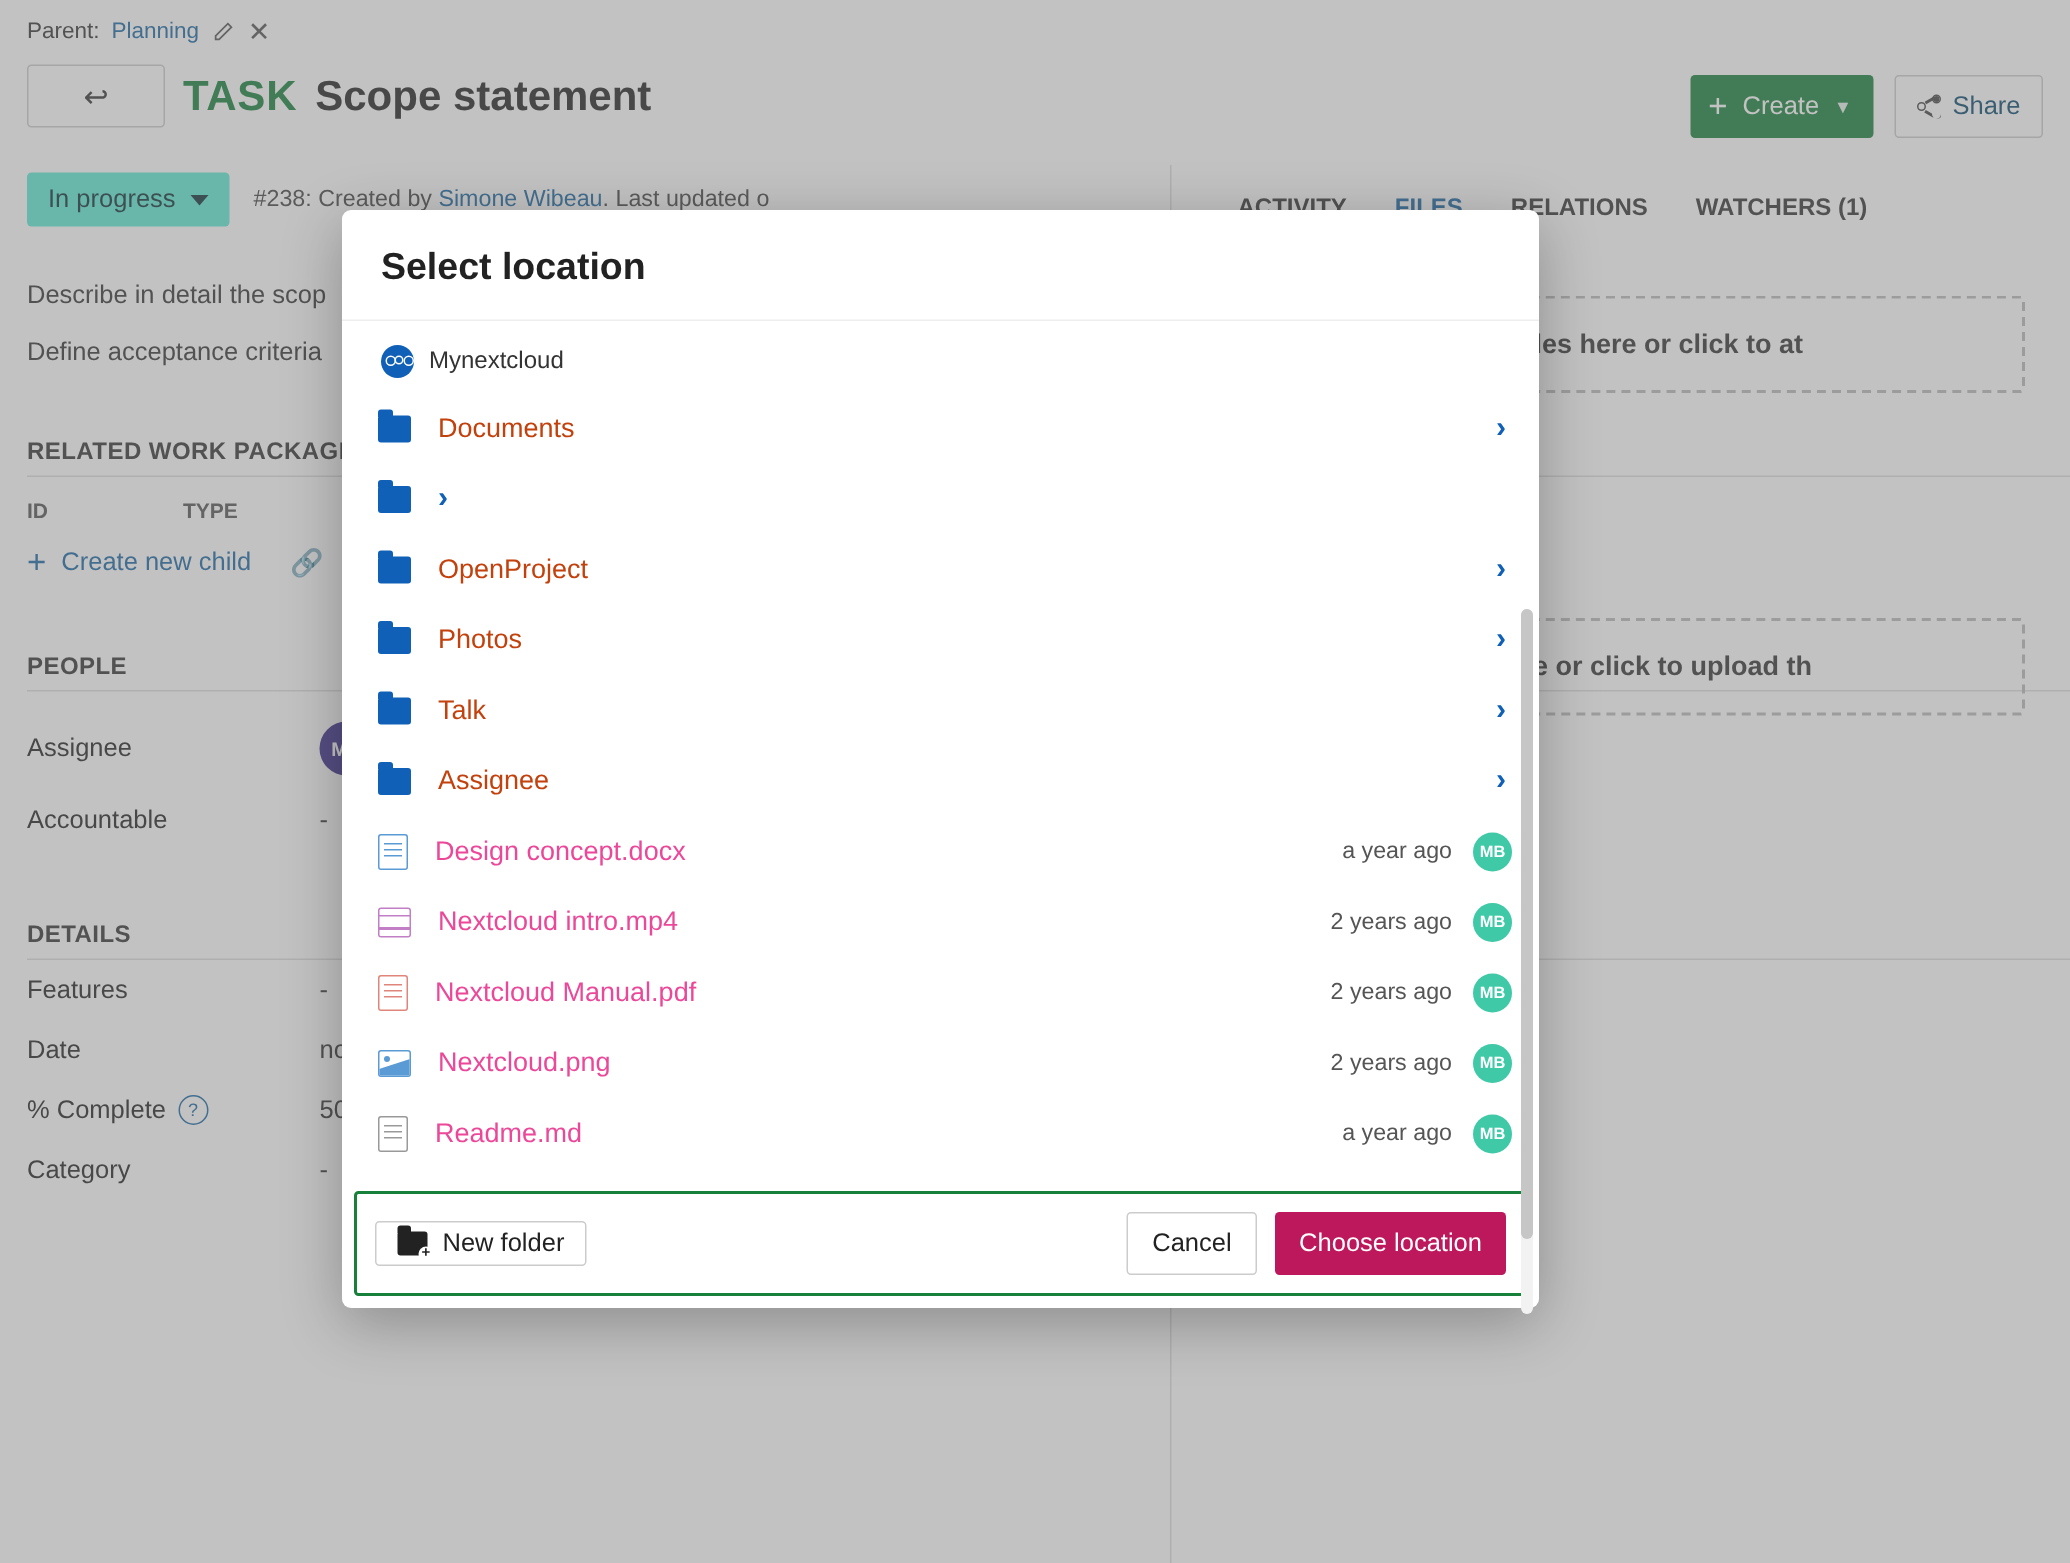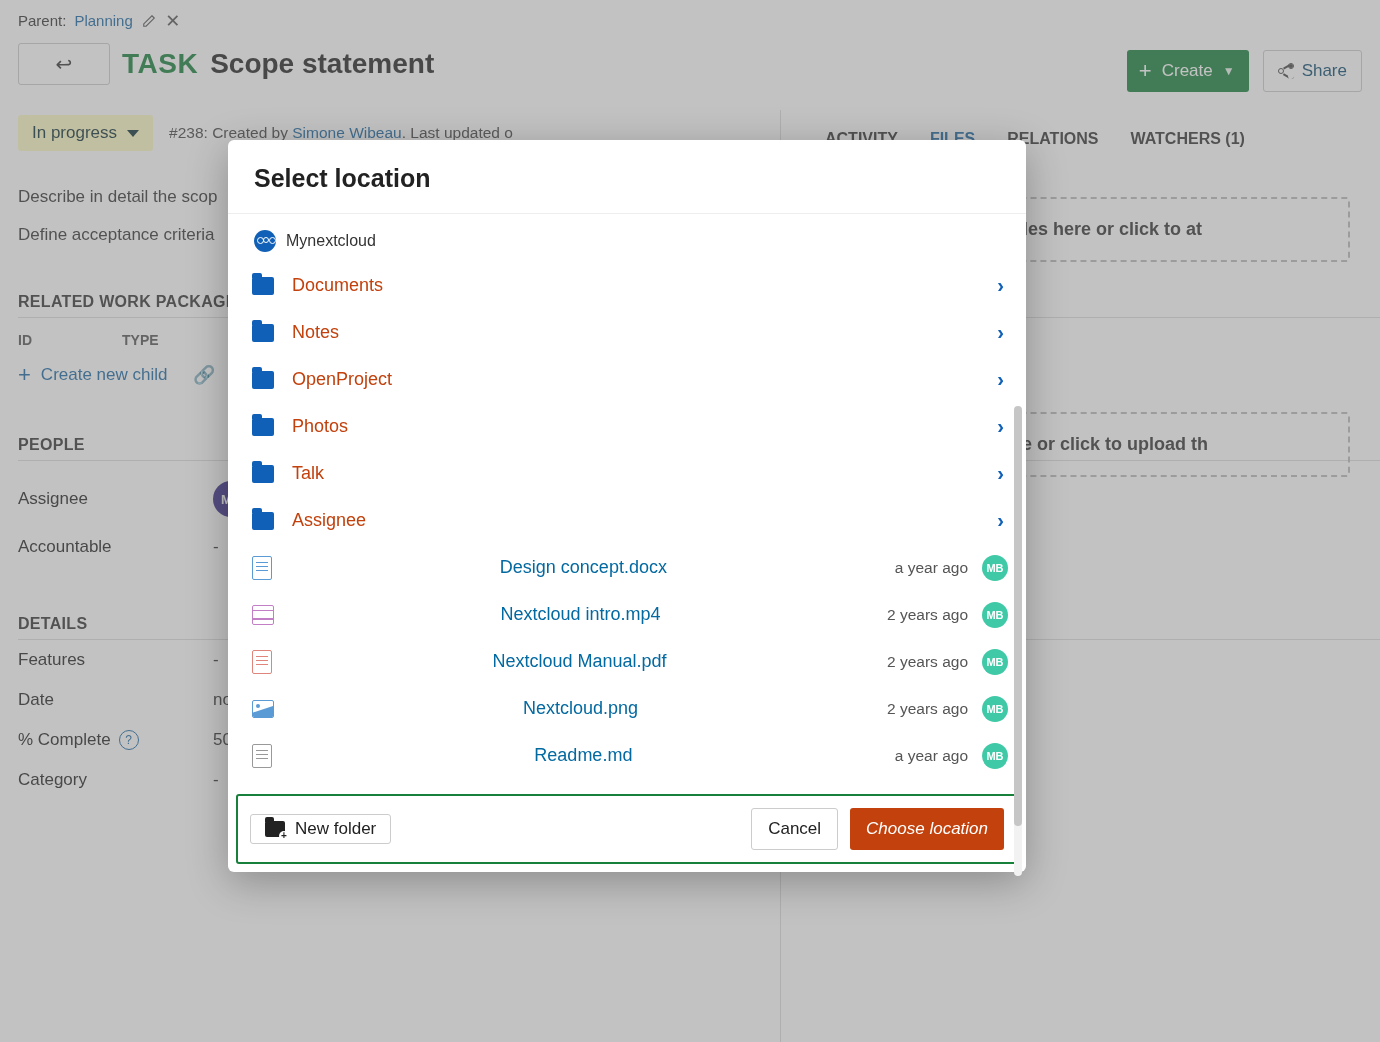--- a/index.html
+++ b/index.html
@@ -11,21 +11,21 @@
   .title-row { display: flex; align-items: center; gap: 12px; margin-top: 14px; }
   .back-btn { width: 92px; height: 42px; border: 1px solid #ccc; border-radius: 3px; display:flex; align-items:center; justify-content:center; font-size: 20px;}
   .type-label { font-size: 28px; font-weight: 700; color: #17803b; letter-spacing: .5px; }
   .title-text { font-size: 28px; font-weight: 600; color: #222; }
   .top-actions { position: absolute; top: 50px; right: 18px; display:flex; gap:14px; align-items:center;}
   .create-btn { background:#17803b; color:#fff; border-radius:3px; height:42px; display:flex; align-items:center; gap:10px; padding:0 14px 0 12px; font-size:17px;}
   .create-btn .plus { font-size: 22px; font-weight:400;}
   .create-btn .caret { font-size:12px; opacity:.9;}
   .share-btn { border:1px solid #ccc; border-radius:3px; height:42px; display:flex; align-items:center; gap:8px; padding:0 14px; font-size:17px; color:#0c4a6e;}
   .meta-row { display:flex; align-items:center; gap:16px; margin-top: 30px;}
-  .status-pill { background:#fef9c3; color:#0c2e33; font-size:17px; padding:8px 14px; border-radius:3px; display:flex; align-items:center; gap:10px;}
+  .status-pill { background:#5eead4; color:#0c2e33; font-size:17px; padding:8px 14px; border-radius:3px; display:flex; align-items:center; gap:10px;}
   .status-pill::after{content:"";border-left:6px solid transparent;border-right:6px solid transparent;border-top:7px solid #0c2e33;}
   .meta-text { font-size:15.5px; color:#444; line-height:1.4;}
   .meta-text .link { color:#1a67a3; }
   .desc { margin-top: 36px; font-size:17px; color:#333; }
   .desc p { margin-bottom: 18px; }
   .section-h { font-size: 16px; font-weight:700; letter-spacing:.3px; margin-top: 48px; padding-bottom:6px; border-bottom:1px solid #ddd;}
   .tbl-head { display:flex; gap: 90px; font-size:14px; font-weight:600; color:#555; margin-top: 14px;}
   .create-child { display:flex; align-items:center; gap:10px; color:#1a67a3; margin-top:14px; font-size:17px;}
   .plus-ic{font-size:22px;font-weight:300;}
   .link-ic{color:#888;font-size:18px;margin-left:16px;}
@@ -50,21 +50,21 @@
   .modal-title{font-size:25px;font-weight:600;color:#222;padding:24px 26px 20px;}
   .modal-sep{border-top:1px solid #eee;}
   .crumb{display:flex;align-items:center;gap:10px;padding:16px 26px 6px;font-size:16px;color:#333;}
   .nc-badge{width:22px;height:22px;border-radius:50%;background:#0f60b6;display:inline-flex;align-items:center;justify-content:center;}
   .nc-badge span{width:14px;height:8px;position:relative;display:block;}
   .nc-badge span::before,.nc-badge span::after,.nc-badge span i{content:"";position:absolute;top:0;width:5px;height:5px;border:1.4px solid #fff;border-radius:50%;}
   .nc-badge span::before{left:-1px;} .nc-badge span i{left:4.5px;width:6px;height:6px;top:-.5px;} .nc-badge span::after{left:11px;}
   .list{flex:1;overflow-y:auto;overflow-x:hidden;padding:4px 18px 0 24px;}
   .row-item{display:flex;align-items:center;height:47px;gap:18px;}
   .row-item .name{flex:1;font-size:18px;color:#c2410c;}
-  .row-item.file .name{color:#0369a1;text-align:center;}
+  .row-item.file .name{color:#ec4899;}
   .chev{color:#0f60b6;font-size:20px;font-weight:700;padding-right:4px;}
   .fold-ic{width:22px;height:18px;background:#0f60b6;border-radius:2px;position:relative;}
   .fold-ic::before{content:"";position:absolute;top:-4px;left:0;width:10px;height:5px;background:#0f60b6;border-radius:2px 2px 0 0;}
   .file-ic{width:20px;height:24px;border:1.6px solid currentColor;border-radius:2px;position:relative;}
   .doc-ic{color:#5a9bd5;}
   .doc-ic::after{content:"";position:absolute;left:3px;right:3px;top:5px;height:1.4px;background:currentColor;box-shadow:0 4px 0 currentColor,0 8px 0 currentColor;}
   .vid-ic{width:22px;height:20px;border:1.6px solid #c27fc6;border-radius:2px;position:relative;}
   .vid-ic::before,.vid-ic::after{content:"";position:absolute;left:-1px;right:-1px;height:1.4px;background:#c27fc6;}
   .vid-ic::before{top:4px;} .vid-ic::after{bottom:4px;}
   .pdf-ic{color:#e0857b;}
@@ -78,21 +78,21 @@
   .av{width:26px;height:26px;border-radius:50%;background:#3fc9a7;color:#fff;font-size:11px;font-weight:600;display:inline-flex;align-items:center;justify-content:center;}
   .vscroll{position:absolute;right:4px;top:266px;width:8px;height:470px;background:#f2f2f2;border-radius:4px;}
   .vscroll .thumb{background:#c6c6c6;border-radius:4px;width:100%;height:420px;}
   .modal-footer{border:2px solid #17803b;border-radius:3px;margin:6px 8px 8px;padding:12px;display:flex;align-items:center;gap:12px;}
   .nf-btn{border:1px solid #ccc;border-radius:3px;height:30px;display:flex;align-items:center;gap:10px;padding:0 14px;font-size:17px;color:#222;}
   .nf-ic{width:20px;height:16px;background:#222;border-radius:2px;position:relative;}
   .nf-ic::before{content:"";position:absolute;top:-4px;left:0;width:9px;height:5px;background:#222;border-radius:2px 2px 0 0;}
   .nf-ic::after{content:"+";position:absolute;right:-4px;bottom:-4px;width:10px;height:10px;background:#fff;border-radius:50%;font-size:10px;line-height:10px;text-align:center;color:#222;font-weight:700;}
   .spacer{flex:1;}
   .cancel-btn{border:1px solid #ccc;border-radius:3px;height:42px;padding:0 16px;font-size:17px;color:#222;display:flex;align-items:center;}
-  .choose-btn{background:#c2410c;color:#fff;border-radius:3px;height:42px;padding:0 16px;font-size:17px;display:flex;align-items:center;font-style:italic;}
+  .choose-btn{background:#be185d;color:#fff;border-radius:3px;height:42px;padding:0 16px;font-size:17px;display:flex;align-items:center;}
   .share-ic{width:16px;height:16px;position:relative;display:inline-block;}
   .share-ic::before{content:"";position:absolute;width:4px;height:4px;border:1.5px solid #444;border-radius:50%;left:0;top:5px;}
   .share-ic::after{content:"";position:absolute;width:4px;height:4px;border:1.5px solid #444;border-radius:50%;right:0;top:0;box-shadow:0 10px 0 -0px #fff,0 10px 0 0 #444 inset;}
   .share-ic i{position:absolute;width:4px;height:4px;border:1.5px solid #444;border-radius:50%;right:0;bottom:0;}
   .share-ic b{position:absolute;left:5px;top:3px;width:7px;height:1.5px;background:#444;transform:rotate(-30deg);}
   .share-ic u{position:absolute;left:5px;bottom:3px;width:7px;height:1.5px;background:#444;transform:rotate(30deg);text-decoration:none;}
 </style>
 </head>
 <body>
 
@@ -218,21 +218,20 @@
 
   <div class="list">
 
     <div class="row-item">
         <span class="fold-ic"></span>
         <span class="name">Documents</span>
         <span class="chev">›</span>
       </div>
     <div class="row-item">
         <span class="fold-ic"></span>
-        <span class="name">Notes</span>
         <span class="chev">›</span>
       </div>
     <div class="row-item">
         <span class="fold-ic"></span>
         <span class="name">OpenProject</span>
         <span class="chev">›</span>
       </div>
     <div class="row-item">
         <span class="fold-ic"></span>
         <span class="name">Photos</span>

